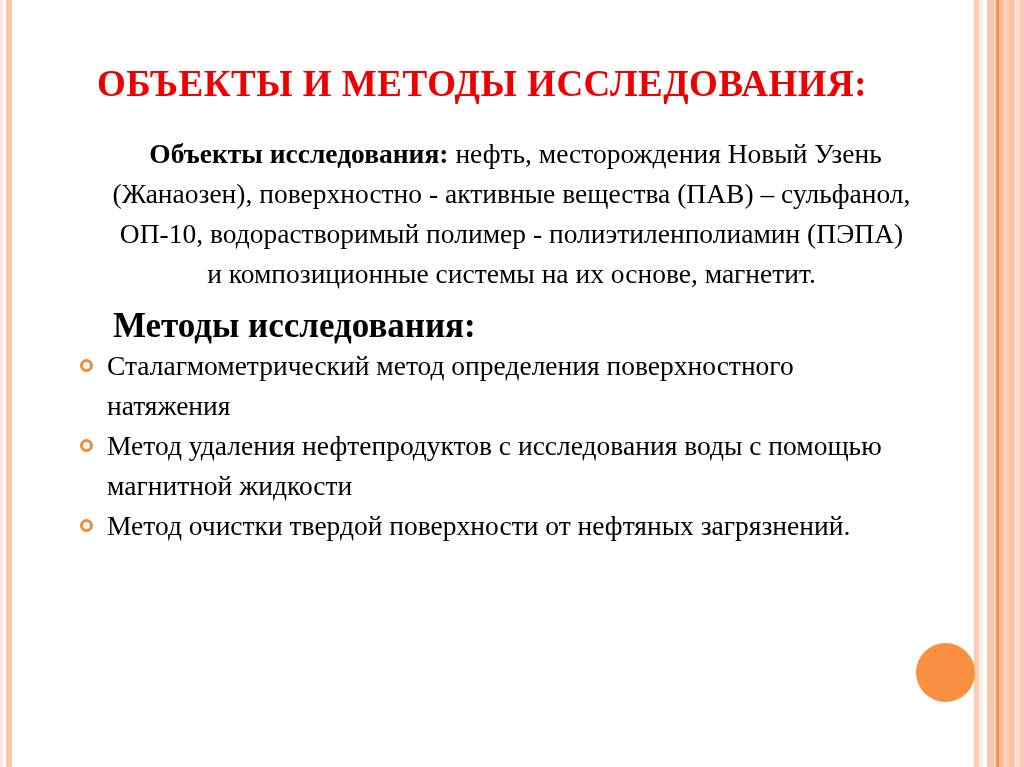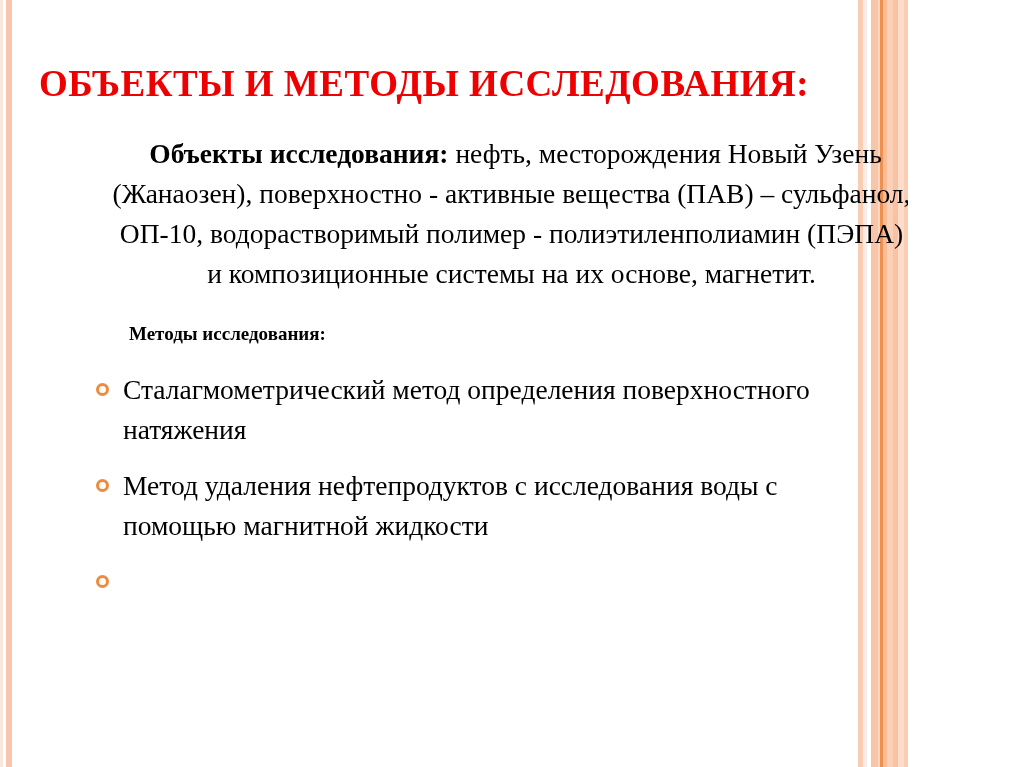--- a/index.html
+++ b/index.html
@@ -7,21 +7,21 @@
     margin: 0;
     padding: 0;
     background: #ffffff;
   }
   body {
     font-family: "Liberation Serif", "DejaVu Serif", serif;
   }
 
   .slide {
     position: relative;
-    width: 908px;
+    width: 1024px;
     height: 767px;
     background: #ffffff;
     overflow: hidden;
   }
 
   
   .edge-stripes {
     position: absolute;
     top: 0;
     height: 100%;
@@ -83,37 +83,37 @@
     color: #000000;
     font-size: 27.5px;
     line-height: 40px;
     text-align: center;
   }
   .intro-para .lead {
     font-weight: bold;
   }
 
   .section-head {
-    margin: 16px;
+    margin: 0;
     padding: 4px 0 0 113px;
-    font-size: 19px;
+    font-size: 35px;
     line-height: 40px;
     font-weight: bold;
     color: #000000;
   }
 
   .bullets {
     list-style: none;
     margin: 0;
     padding: 0;
   }
   .bullets li {
     position: relative;
     padding: 0 60px 0 107px;
-    margin: 16px;
+    margin: 0;
     font-size: 27.5px;
     line-height: 40px;
     color: #000000;
   }
   .bullet-ring {
     position: absolute;
     left: 80px;
     top: 13px;
     width: 7px;
     height: 7px;
@@ -168,20 +168,21 @@
       <li>
         <span class="bullet-ring"></span>
         <span>Сталагмометрический метод определения поверхностного натяжения</span>
       </li>
       <li>
         <span class="bullet-ring"></span>
         <span>Метод удаления нефтепродуктов с исследования воды с помощью магнитной жидкости</span>
       </li>
       <li>
         <span class="bullet-ring"></span>
+        <span>Метод очистки твердой поверхности от нефтяных загрязнений.</span>
       </li>
     </ul>
 
   </div>
 
   <div class="deco-circle"></div>
 
 </div>
 
 </body></html>

